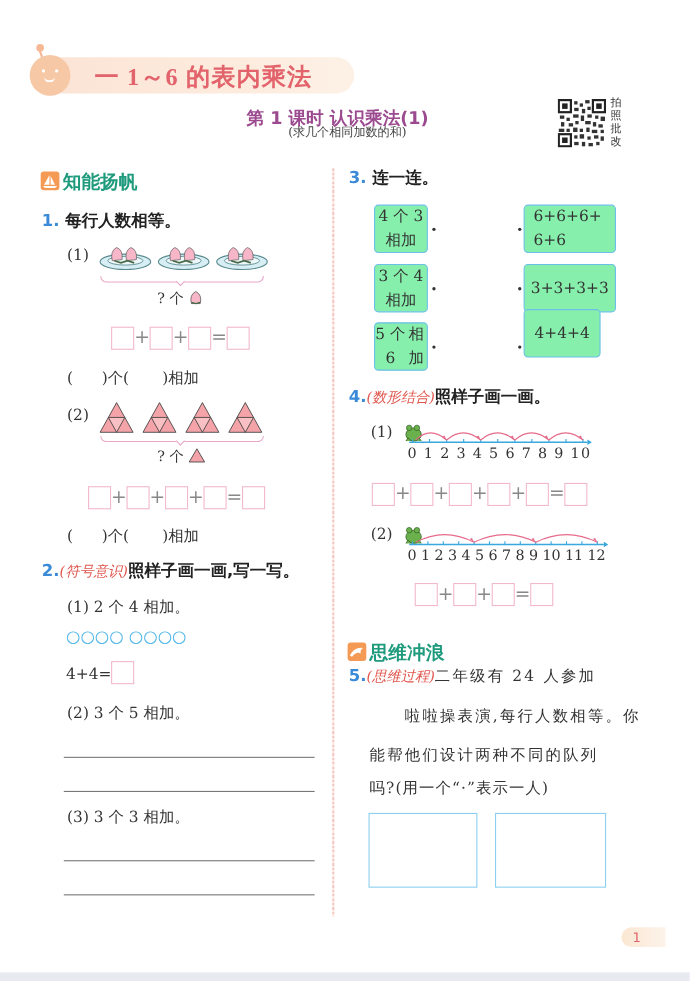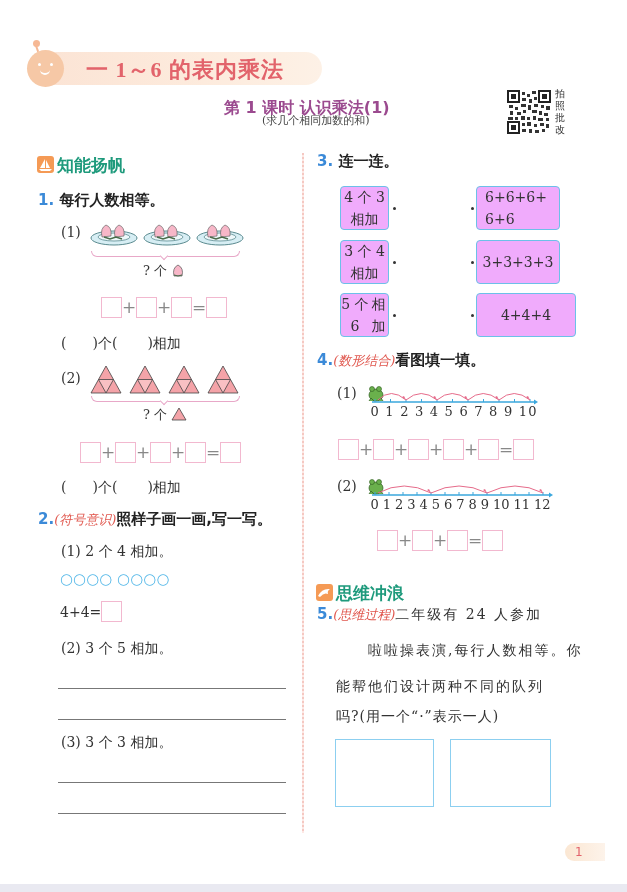--- a/index.html
+++ b/index.html
@@ -45,21 +45,21 @@
 
   .pbox { display:inline-block; width:21px; height:21px; border:1.5px solid #f2b8cf; box-sizing:border-box; vertical-align:middle; background:#fff; }
   .op { display:inline-block; width:14px; text-align:center; font-size:17px; color:#888; vertical-align:middle; line-height:21px; }
   .eq-row { white-space:nowrap; height:22px; }
 
   .brace { border:1.5px solid #e8a8c8; border-top:none; height:5px; border-radius:0 0 6px 6px; position:absolute; }
   .brace-tip { width:5px; height:5px; border-right:1.5px solid #e8a8c8; border-bottom:1.5px solid #e8a8c8; transform:rotate(45deg); position:absolute; background:#fff; }
 
   .line { position:absolute; height:1px; background:#777; }
 
-  .match-box { position:absolute; border:1.5px solid #6cc0e8; border-radius:4px; box-sizing:border-box; background:#f0abfc;
+  .match-box { position:absolute; border:1.5px solid #6cc0e8; border-radius:4px; box-sizing:border-box; background:#86efac;
     font-size:14px; color:#333; text-align:center; display:flex; align-items:center; justify-content:center; line-height:22px; }
   .dot { position:absolute; width:3px; height:3px; border-radius:50%; background:#333; }
 
   .circles { font-size:15px; color:#55b8e8; letter-spacing:0px; white-space:nowrap; }
 
   .answer-box { position:absolute; border:1.5px solid #8ccff0; box-sizing:border-box; background:#fff; }
 
   .page-num { left:565px; top:843px; width:40px; height:18px; border-radius:9px 0 0 9px;
     background:linear-gradient(90deg,#fbe7d3,#fdf3ea); font-size:12px; color:#e2636b; text-align:left; padding-left:10px; box-sizing:border-box; line-height:18px;
     font-family:"DejaVu Sans", sans-serif; }
@@ -265,26 +265,26 @@
 <div class="dot" style="left:471px;top:207px;"></div>
 <div class="dot" style="left:471px;top:261px;"></div>
 <div class="dot" style="left:471px;top:314px;"></div>
 <div class="match-box" style="left:476px;top:186px;width:84px;height:44px;flex-direction:column;align-items:flex-start;padding-left:8px;">
   <span>6+6+6+</span>
   <span>6+6</span>
 </div>
 <div class="match-box" style="left:476px;top:240px;width:84px;height:44px;">
   <span>3+3+3+3</span>
 </div>
-<div class="match-box" style="left:476px;top:293px;width:100px;height:44px;">
+<div class="match-box" style="left:476px;top:281px;width:70px;height:44px;">
   <span>4+4+4</span>
 </div>
 
 <div class="abs q-text" style="left:317px;top:351px;">
-  <span class="q-num">4.</span><span class="q-tag">(数形结合)</span><span>看图填一填。</span>
+  <span class="q-num">4.</span><span class="q-tag">(数形结合)</span><span>照样子画一画。</span>
 </div>
 
 <div class="abs body-text" style="left:337px;top:385px;">(1)</div>
 <svg class="abs" style="left:366px;top:383px;" width="180" height="38" viewBox="0 0 180 38">
   <g>
     <ellipse cx="10" cy="12" rx="7" ry="6" fill="#6ab04c" stroke="#2d5a1e" stroke-width="0.7"></ellipse>
     <circle cx="6" cy="6" r="2.5" fill="#6ab04c" stroke="#2d5a1e" stroke-width="0.6"></circle>
     <circle cx="13" cy="6" r="2.5" fill="#6ab04c" stroke="#2d5a1e" stroke-width="0.6"></circle>
     <path d="M3 18 L5 15 L8 18 M12 18 L15 15 L17 18" stroke="#2d5a1e" fill="#6ab04c" stroke-width="0.7"></path>
   </g>

